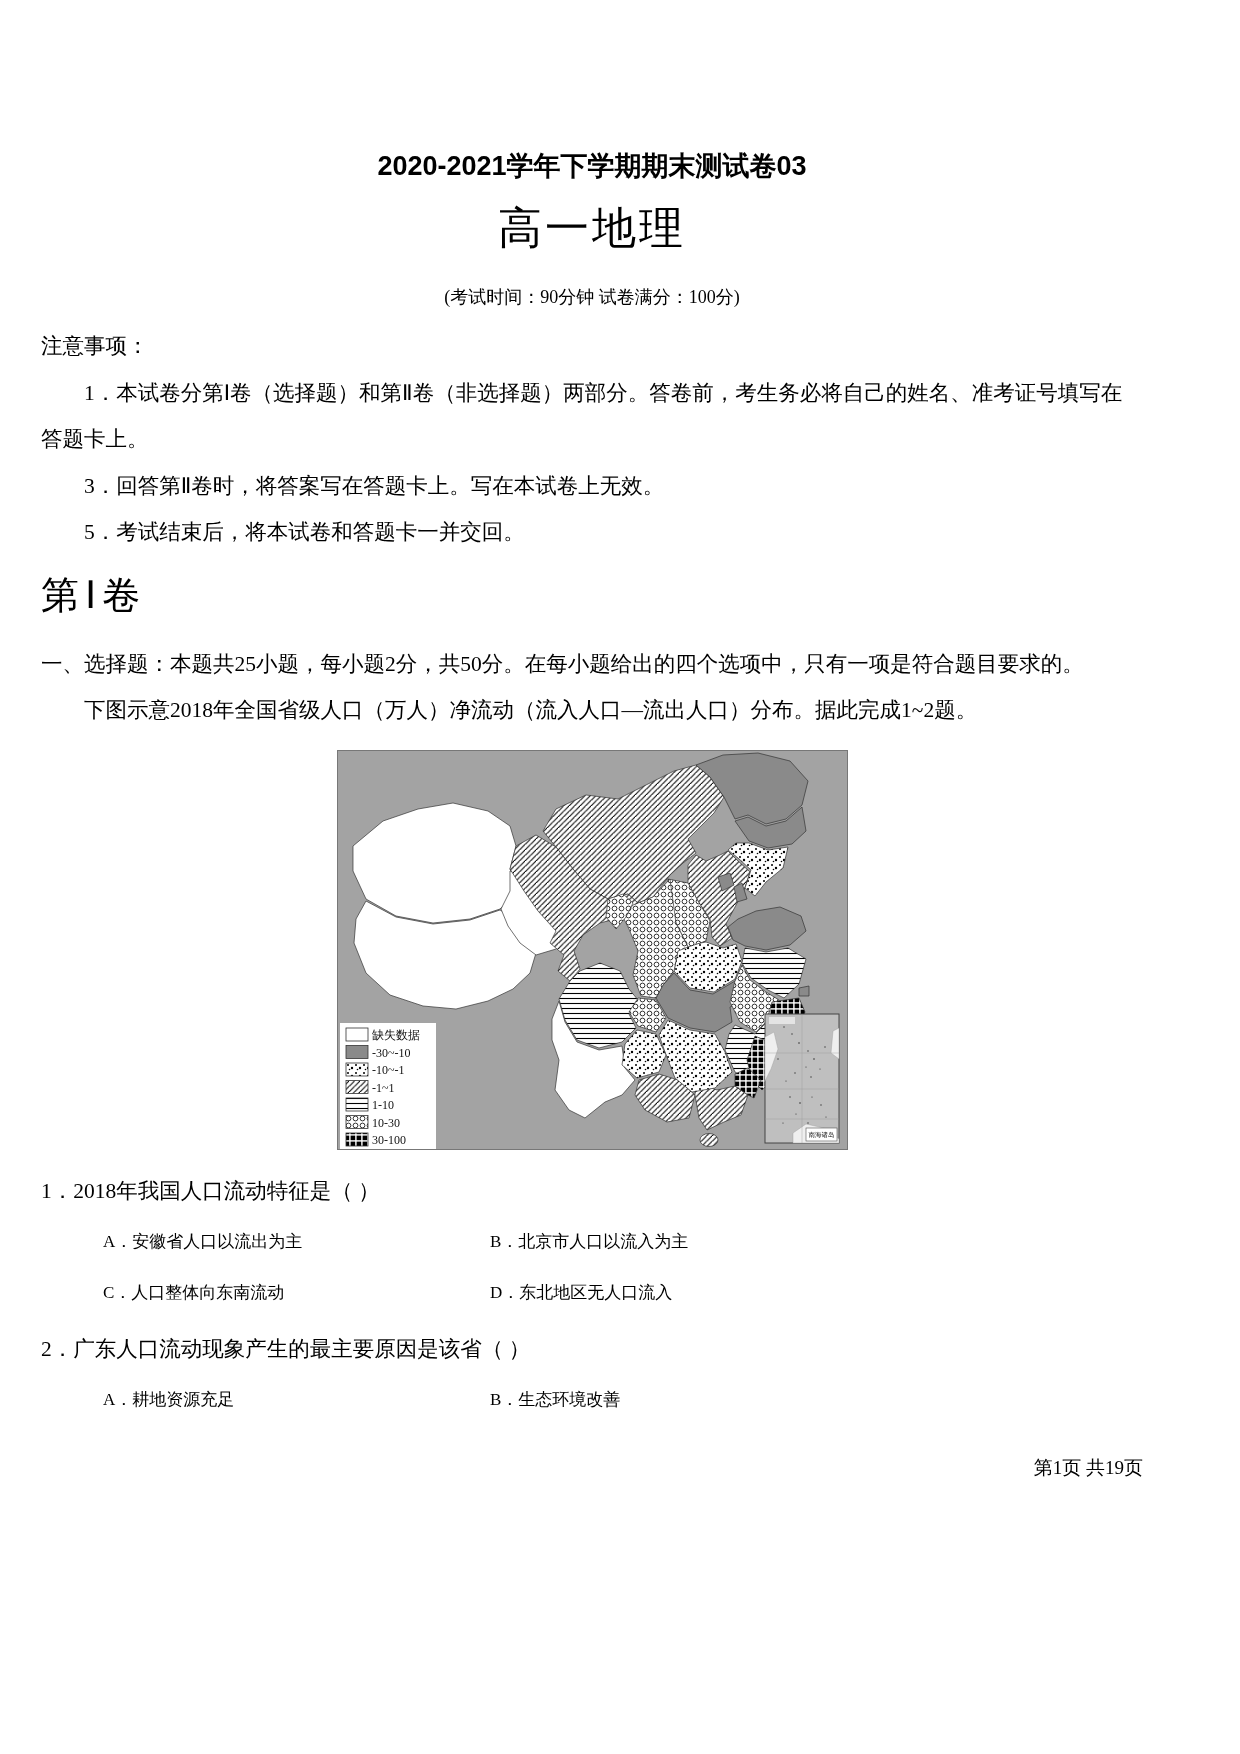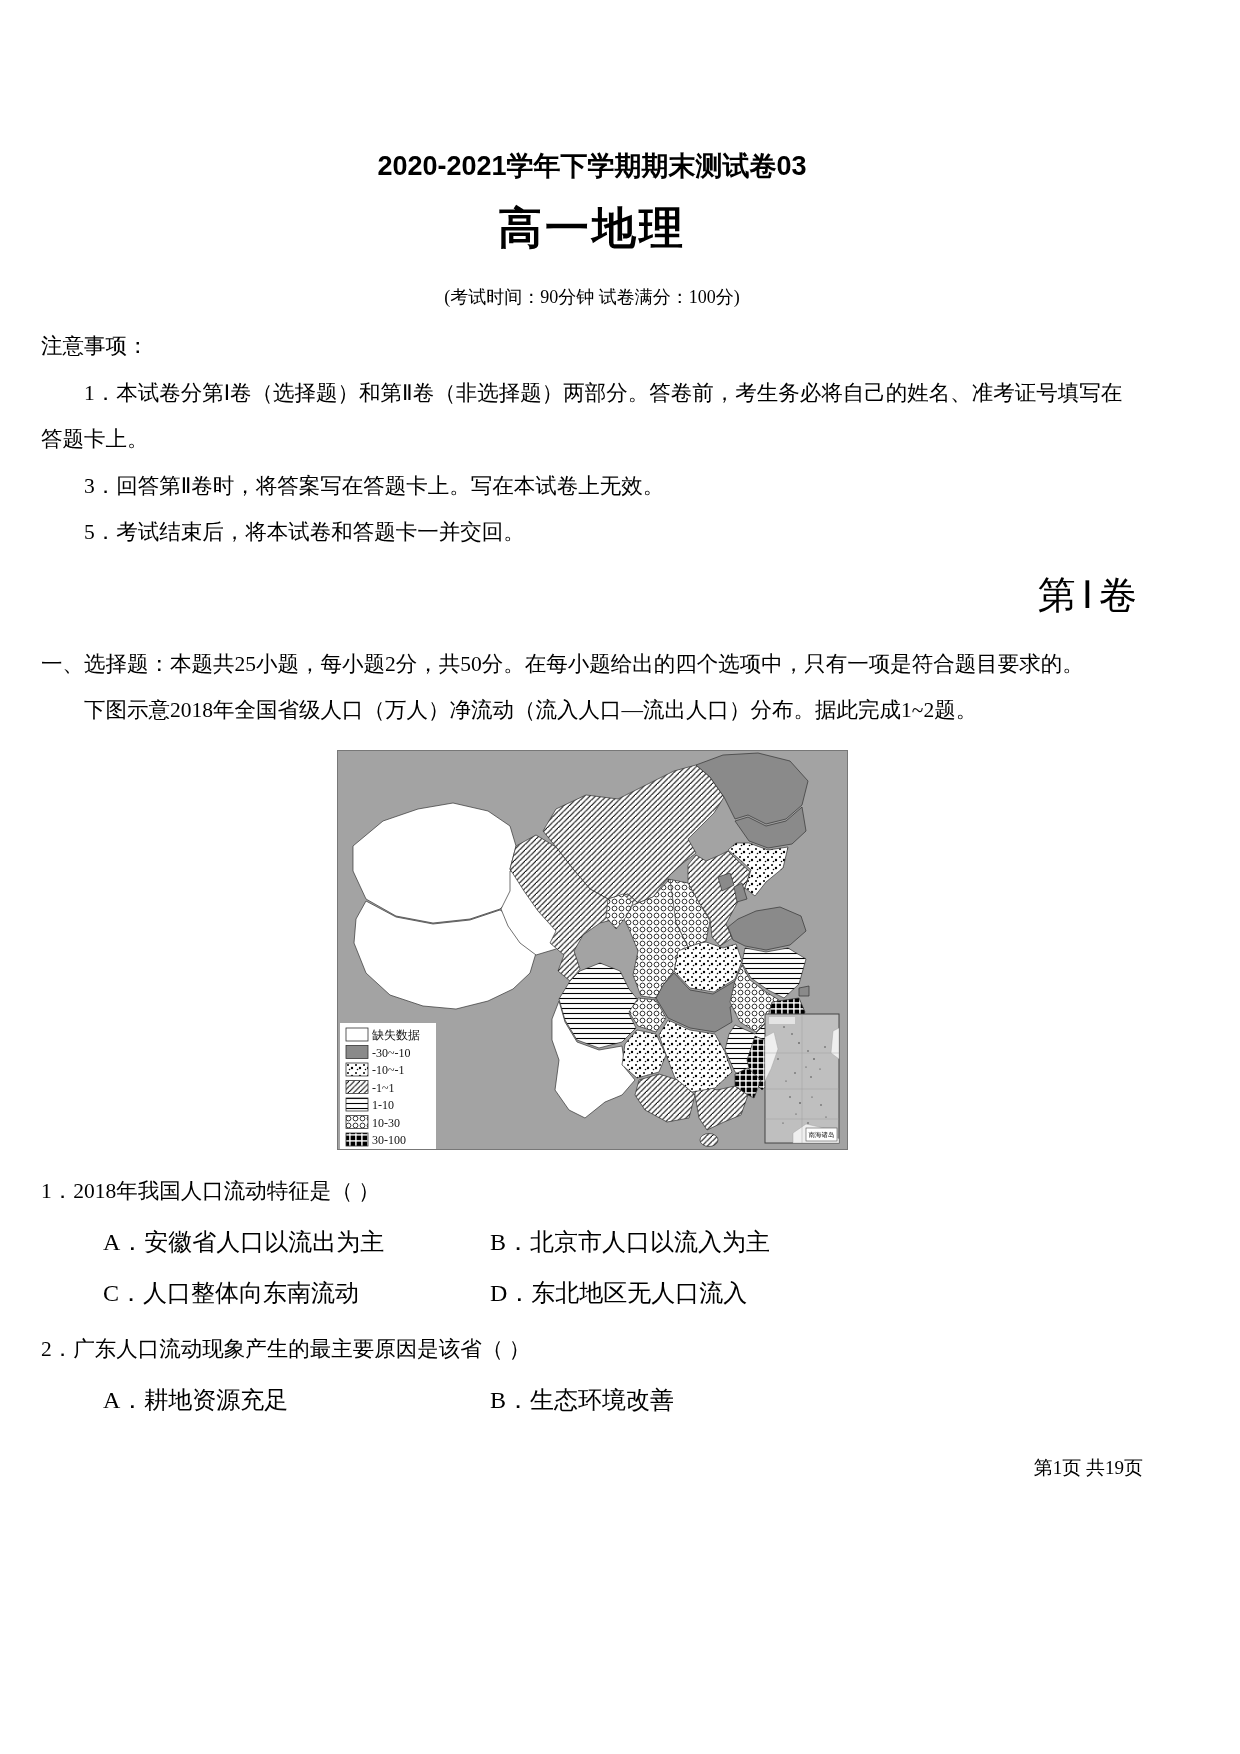--- a/index.html
+++ b/index.html
@@ -1,28 +1,28 @@
 <!DOCTYPE html>
 <html><head>
 <meta charset="utf-8">
 <style>
   html,body{margin:0;padding:0;background:#fff;}
   body{width:1240px;height:1754px;color:#000;font-family:"Liberation Serif",serif;overflow:hidden;}
   .page{box-sizing:border-box;height:100%;padding:150px 97px 0 41px;}
   .t1{font-family:"Liberation Sans",sans-serif;font-weight:bold;font-size:27px;line-height:1.2;text-align:center;margin:0 0 20px;}
-  .t2{font-family:"Liberation Sans",sans-serif;font-weight:bold;font-size:44px;line-height:1.2;text-align:center;letter-spacing:3px;margin:0 0 30px;}
+  .t2{font-family:"Liberation Sans",sans-serif;font-weight:normal;font-size:44px;line-height:1.2;text-align:center;letter-spacing:3px;margin:0 0 30px;}
   .exam-info{font-size:18px;text-align:center;margin:0 0 14px;}
   p.body{font-size:21.5px;line-height:46.5px;margin:0;}
   .indent{text-indent:2em;}
   .red{color:#ff0000;}
-  h2.vol{font-size:38px;font-weight:normal;text-align:right;letter-spacing:6px;margin:14px 0 20px;}
+  h2.vol{font-size:38px;font-weight:normal;text-align:left;letter-spacing:6px;margin:14px 0 20px;}
   .figure{width:509px;margin:16px auto 0;border:1px solid #777;background:#a3a3a3;}
   .figure svg{display:block;}
   .q{font-size:21.5px;line-height:30px;margin:26px 0 0;}
-  .opts{font-size:24px;line-height:30px;margin:21px 0 0 62px;}
+  .opts{font-size:17px;line-height:30px;margin:21px 0 0 62px;}
   .opt-a{display:inline-block;width:387px;}
   .footer{font-size:19px;text-align:right;margin-top:40px;}
 </style>
 </head>
 <body>
 
 <div class="page">
 
   <h1 class="t1">2020-2021学年下学期期末测试卷03</h1>
   <h1 class="t2">高一地理</h1>

